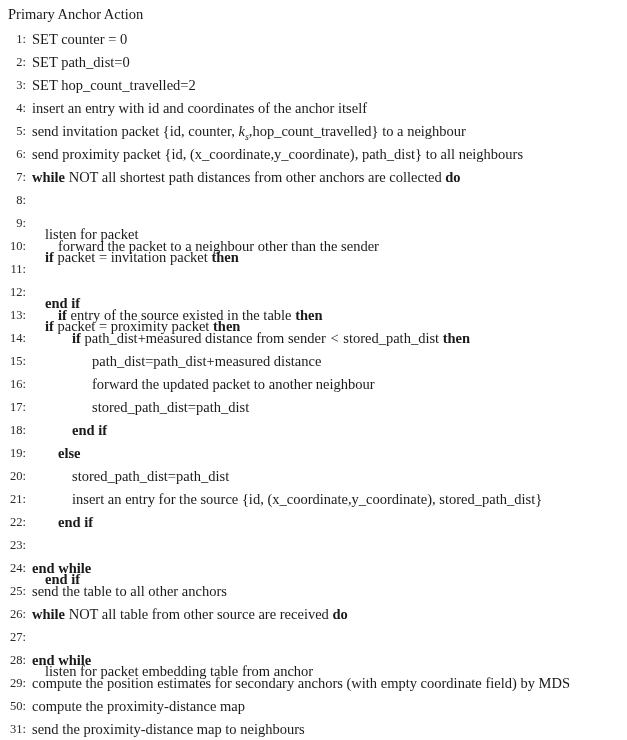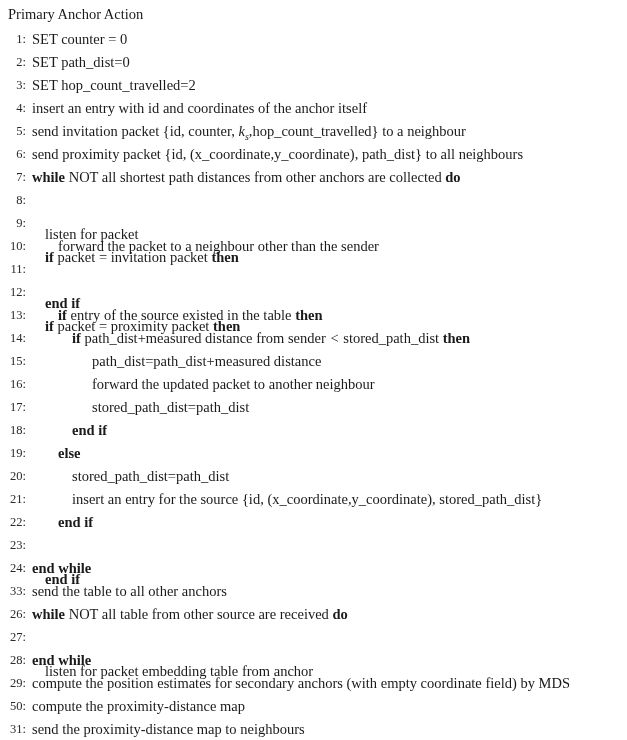--- a/index.html
+++ b/index.html
@@ -181,21 +181,21 @@
       </div>
       <div class="algo-line">
         <span class="line-no">23</span>
         <span class="line-text ind-1"><span class="kw">end if</span></span>
       </div>
       <div class="algo-line">
         <span class="line-no">24</span>
         <span class="line-text ind-0"><span class="kw">end while</span></span>
       </div>
       <div class="algo-line">
-        <span class="line-no">33</span>
+        <span class="line-no">25</span>
         <span class="line-text ind-0"><span>send the table to all other anchors</span></span>
       </div>
       <div class="algo-line">
         <span class="line-no">26</span>
         <span class="line-text ind-0"><span class="kw">while</span><span> NOT all table from other source are received </span><span class="kw">do</span></span>
       </div>
       <div class="algo-line">
         <span class="line-no">27</span>
         <span class="line-text ind-1"><span>listen for packet embedding table from anchor</span></span>
       </div>

